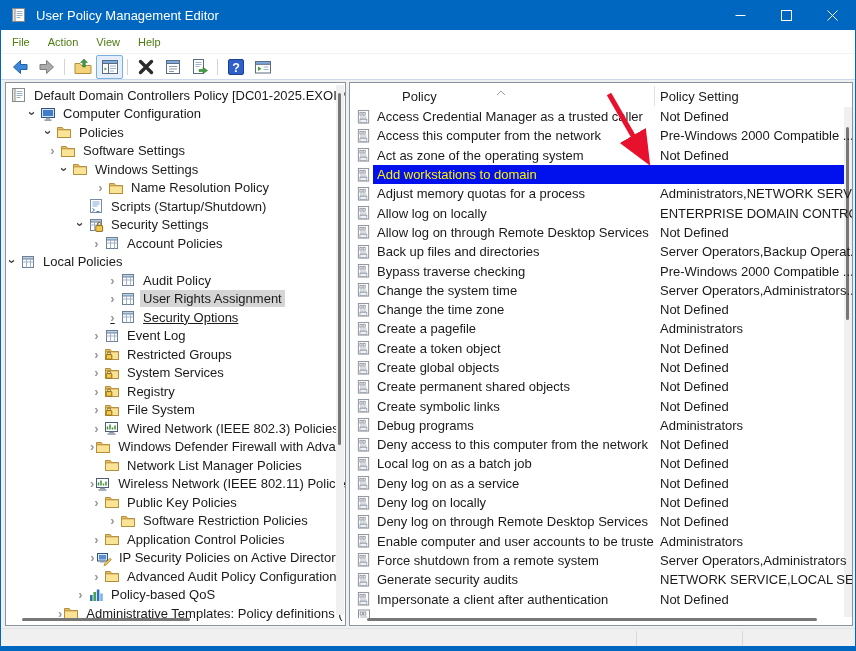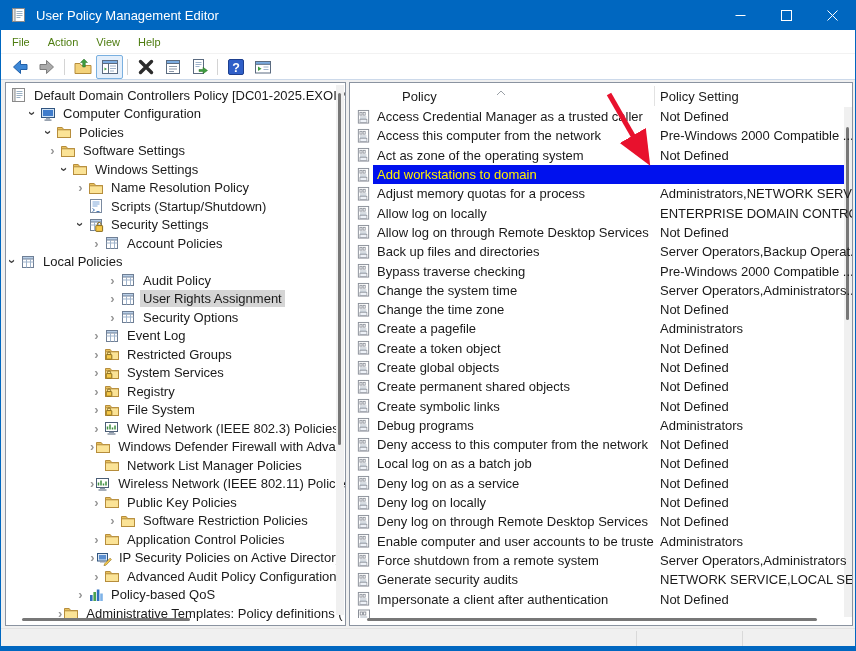--- a/index.html
+++ b/index.html
@@ -316,21 +316,21 @@
           <div class="trow expanded" style="padding-left: 52px;">
             <span class="chev"></span>
             <span class="ticon">
               <svg class="ic">
                 <use href="#i-folder"></use>
               </svg>
             </span>
             <span class="tlabel">Windows Settings</span>
           </div>
 
-          <div class="trow collapsed" style="padding-left: 68px;">
+          <div class="trow collapsed" style="padding-left: 88px;">
             <span class="chev"></span>
             <span class="ticon">
               <svg class="ic">
                 <use href="#i-folder"></use>
               </svg>
             </span>
             <span class="tlabel">Name Resolution Policy</span>
           </div>
 
           <div class="trow blank" style="padding-left: 68px;">
@@ -386,21 +386,21 @@
           <div class="trow sel collapsed" style="padding-left: 100px;">
             <span class="chev"></span>
             <span class="ticon">
               <svg class="ic">
                 <use href="#i-server"></use>
               </svg>
             </span>
             <span class="tlabel">User Rights Assignment</span>
           </div>
 
-          <div class="trow collapsed" style="padding-left: 100px;">
+          <div class="trow collapsed" style="padding-left: 100px; text-decoration: underline;">
             <span class="chev"></span>
             <span class="ticon">
               <svg class="ic">
                 <use href="#i-server"></use>
               </svg>
             </span>
             <span class="tlabel">Security Options</span>
           </div>
 
           <div class="trow collapsed" style="padding-left: 84px;">

